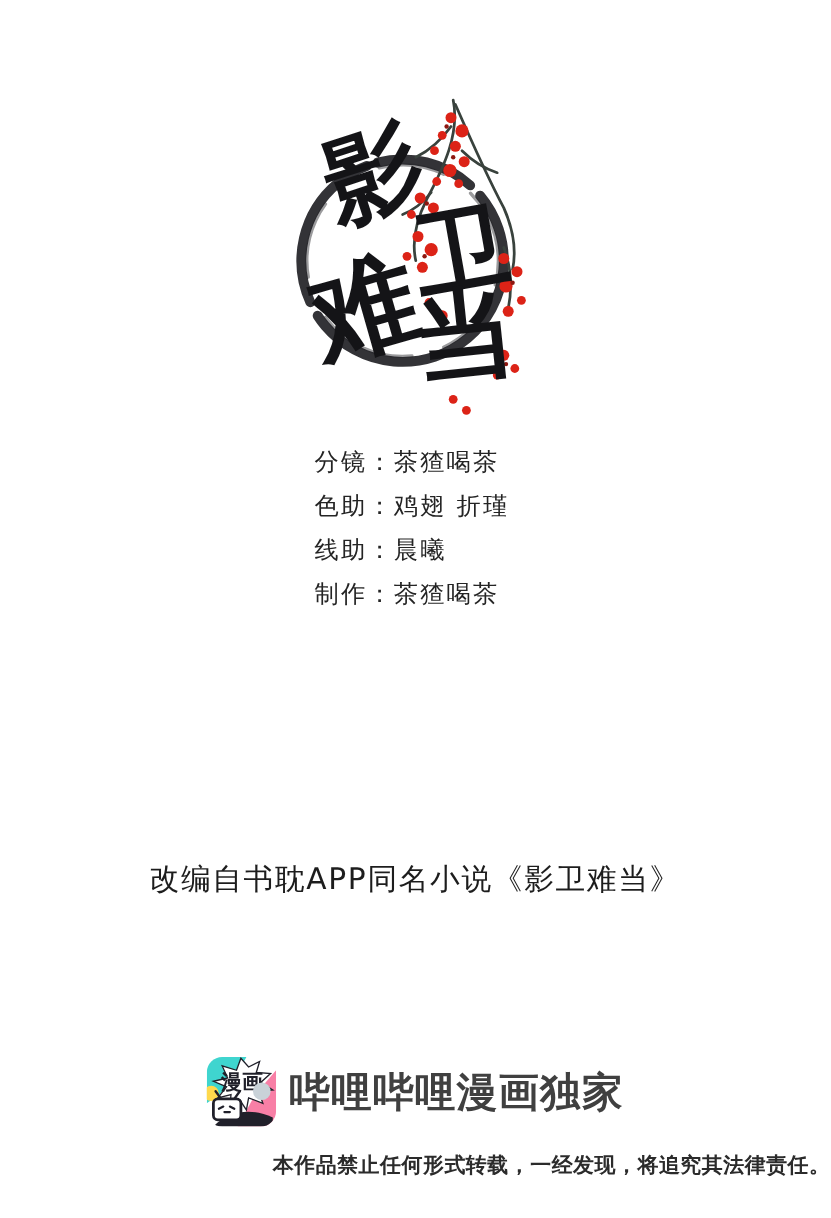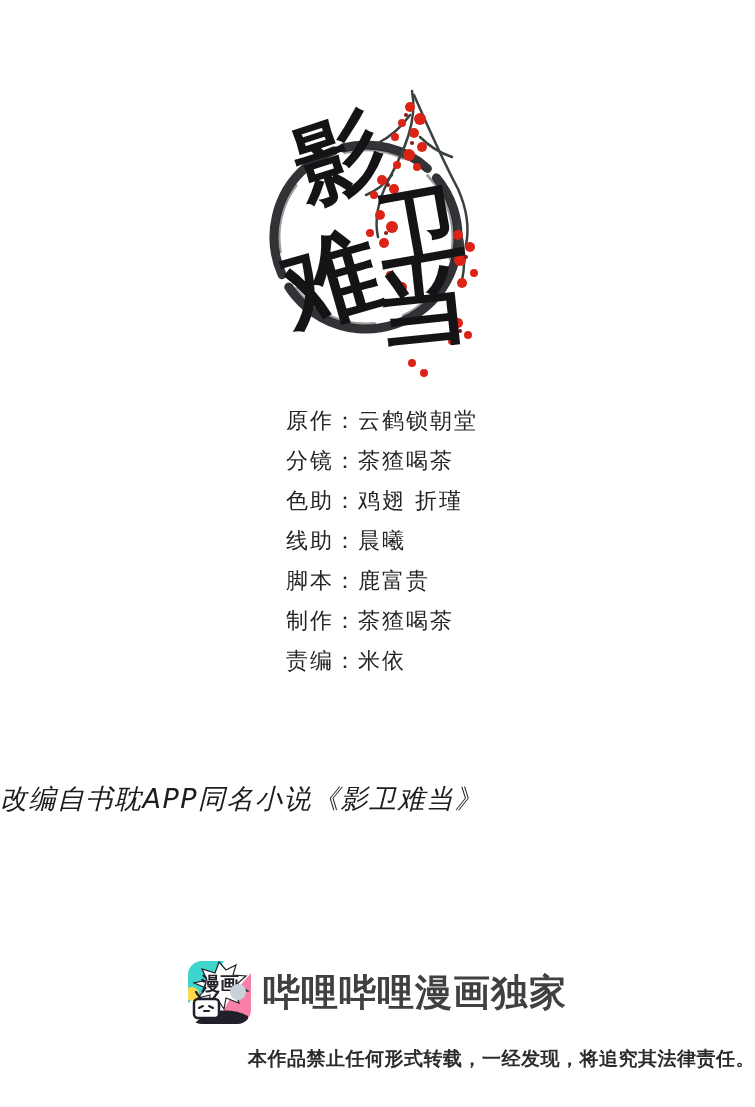--- a/index.html
+++ b/index.html
@@ -34,26 +34,25 @@
     height: 40px;
     line-height: 40px;
     letter-spacing: 2px;
     white-space: nowrap;
   }
 
   
   .adaptation {
     position: absolute;
     left: 0; right: 0; top: 781px;
-    text-align: left;
+    text-align: center;
     font-size: 27px;
     color: #1d1d1d;
     letter-spacing: 1.5px;
     font-weight: 500;
-    font-style: italic;
   }
 
   
   .publisher {
     position: absolute;
     left: 0; right: 0; top: 961px;
     display: flex;
     justify-content: center;
     align-items: center;
     gap: 12px;
@@ -141,39 +140,30 @@
       <text class="logo-char" x="77" y="104" font-size="90" transform="rotate(-18 77 72)">影</text>
       <text class="logo-char" x="157" y="172" font-size="86" transform="rotate(-10 157 142)">卫</text>
       <text class="logo-char" x="69" y="227" font-size="96" transform="rotate(-16 69 194)">难</text>
       <text class="logo-char" x="160" y="251" font-size="92" transform="rotate(-6 160 219)">当</text>
     </g>
   </svg>
 </div>
 
 <div class="credits">
   <div class="credit-row">
-    <span>原作</span><span>：</span><span>云鹤锁朝堂</span>
-  </div>
-  <div class="credit-row">
     <span>分镜</span><span>：</span><span>茶猹喝茶</span>
   </div>
   <div class="credit-row">
     <span>色助</span><span>：</span><span>鸡翅 折瑾</span>
   </div>
   <div class="credit-row">
     <span>线助</span><span>：</span><span>晨曦</span>
   </div>
   <div class="credit-row">
-    <span>脚本</span><span>：</span><span>鹿富贵</span>
-  </div>
-  <div class="credit-row">
     <span>制作</span><span>：</span><span>茶猹喝茶</span>
-  </div>
-  <div class="credit-row">
-    <span>责编</span><span>：</span><span>米依</span>
   </div>
 </div>
 
 <div class="adaptation">改编自书耽APP同名小说《影卫难当》</div>
 
 <div class="publisher">
   <div class="publisher-icon">
     <svg viewBox="0 0 63 63">
       <defs>
         <clipPath id="iconClip">

